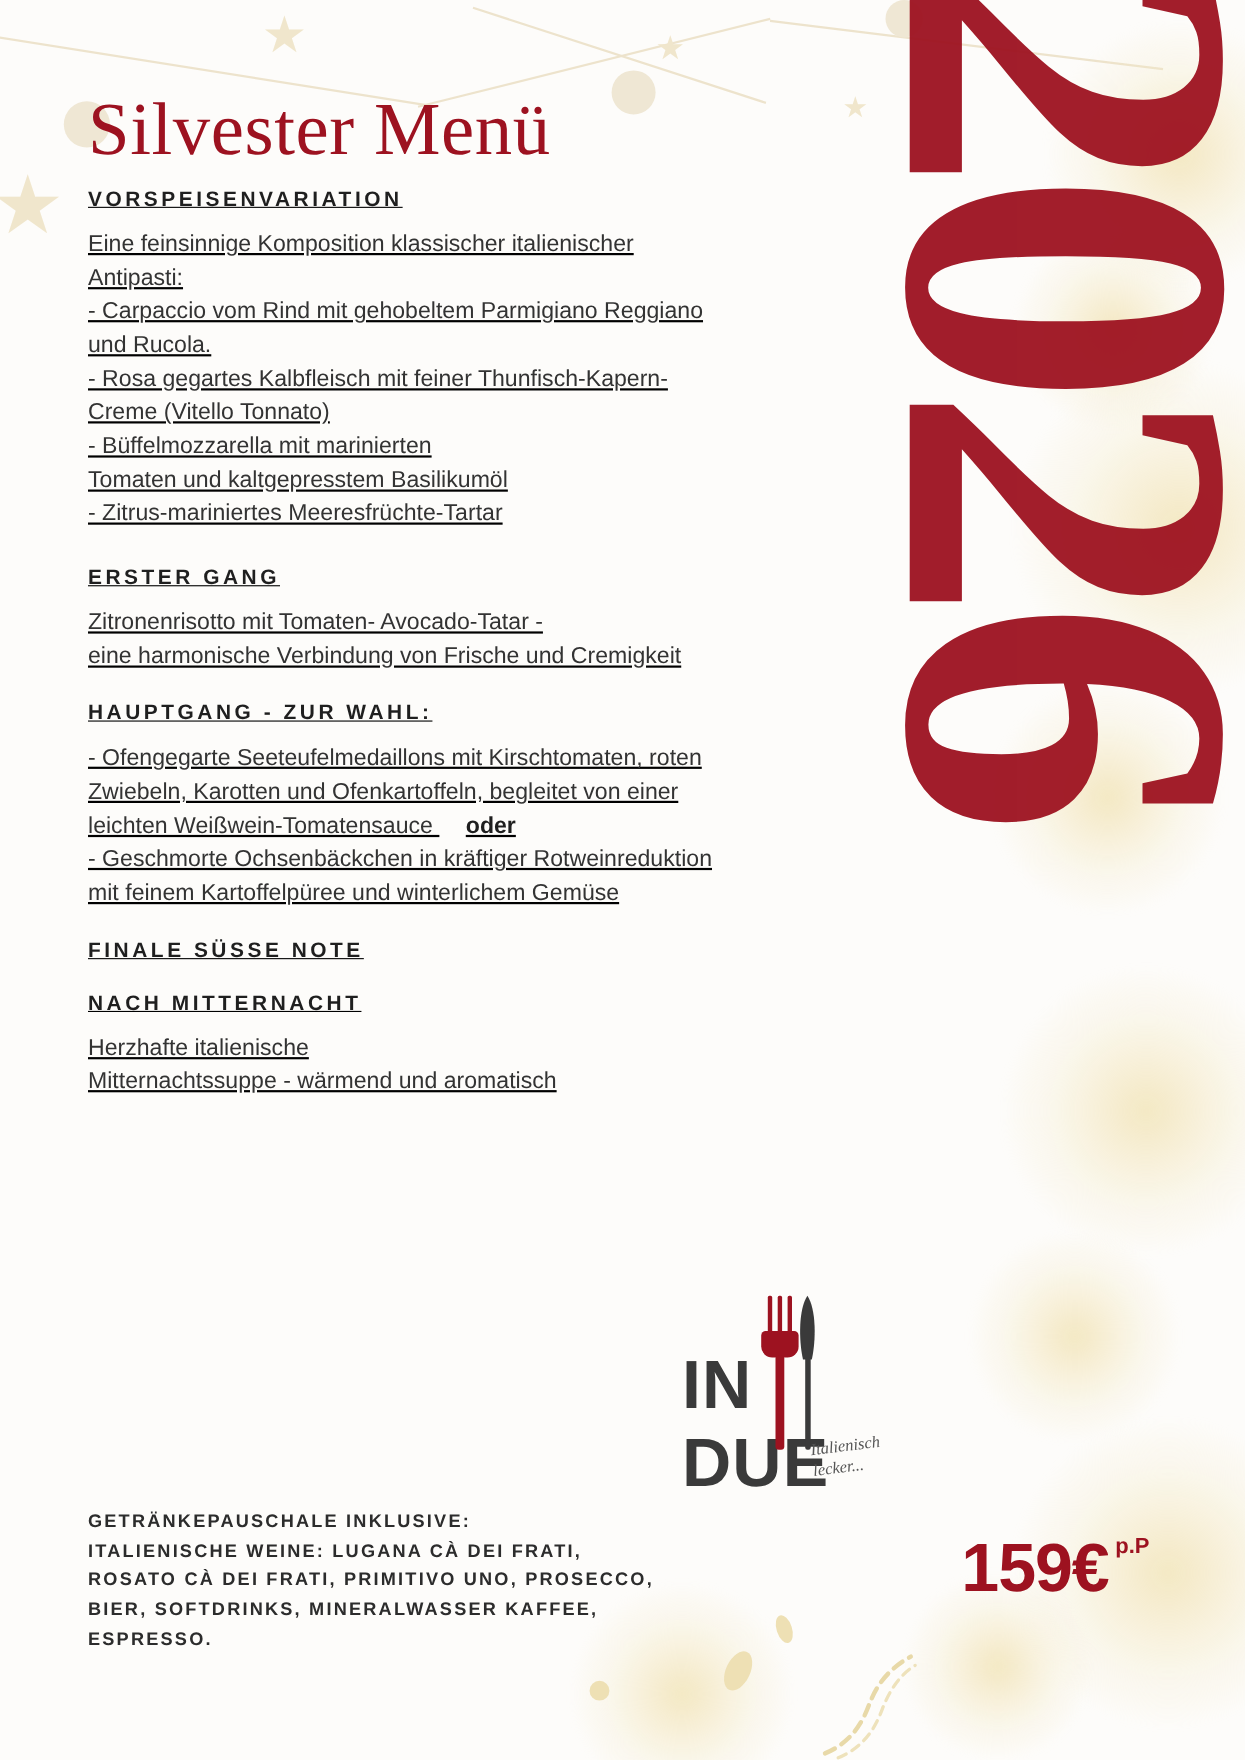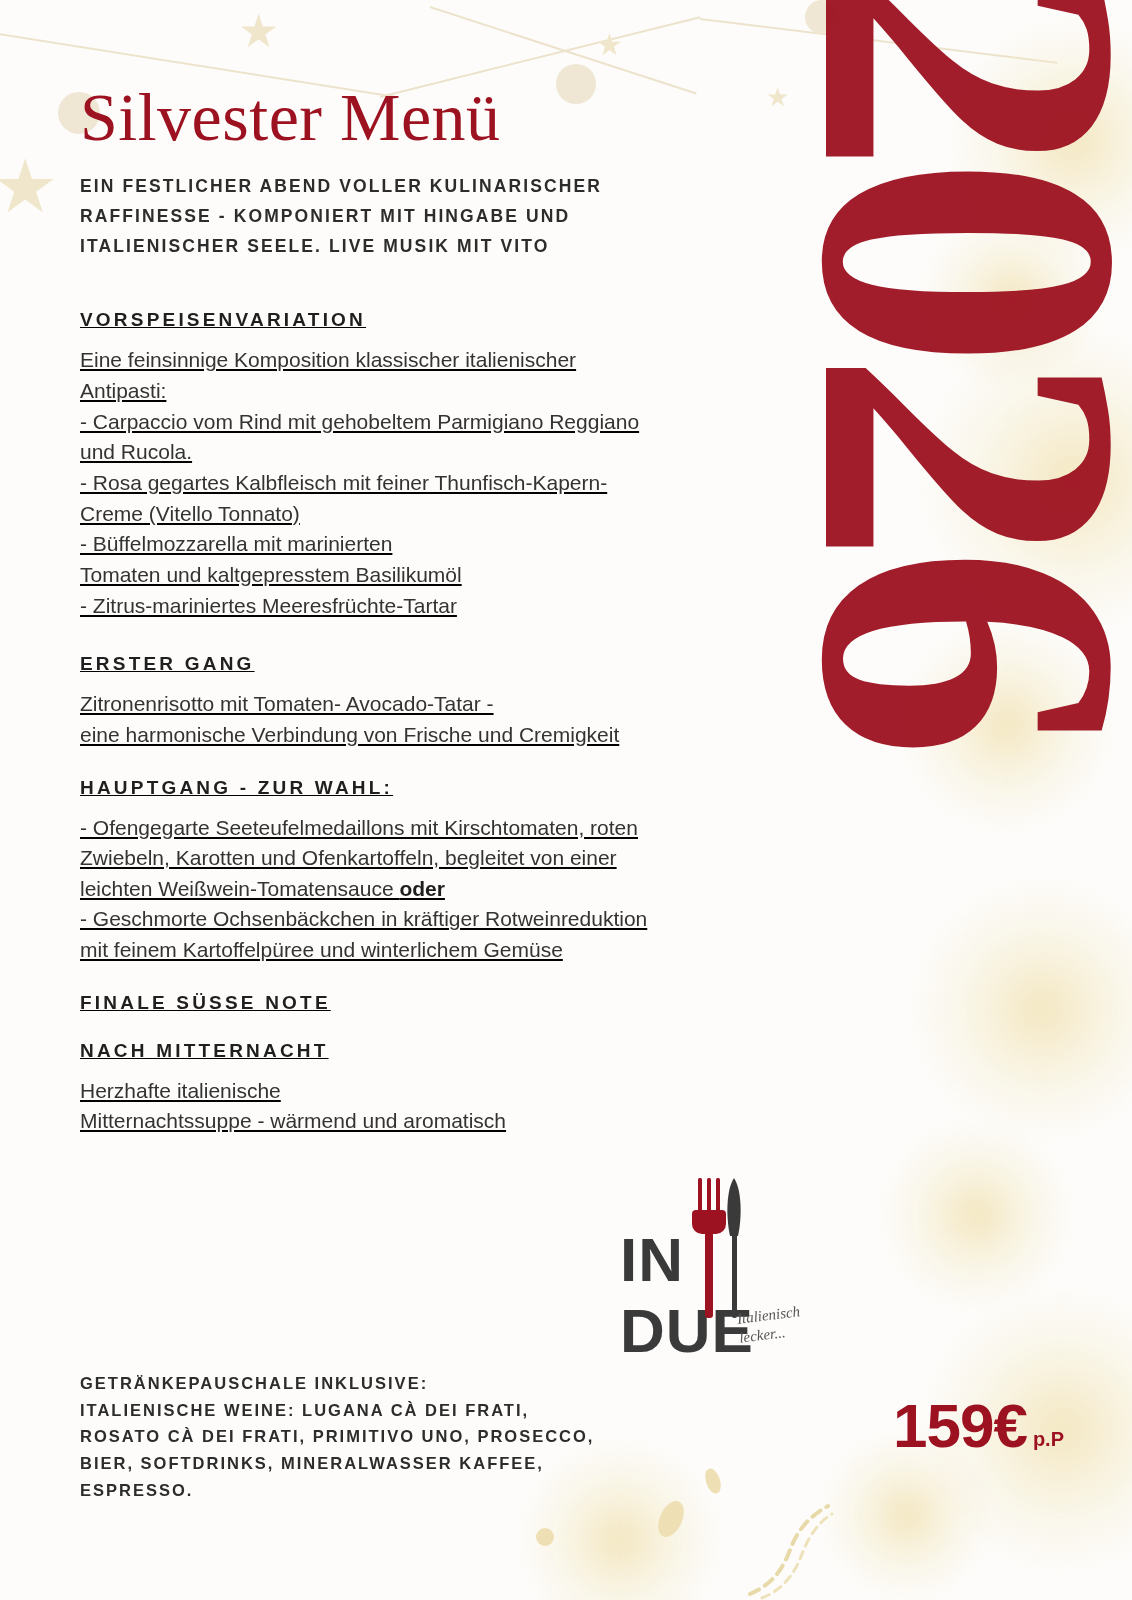--- a/index.html
+++ b/index.html
@@ -104,21 +104,21 @@
     margin-bottom: 14px;
   }
   .course-body {
     font-size: 21px;
     line-height: 1.46;
     color: #333;
     font-weight: 300;
     max-width: 690px;
     white-space: pre-line;
   }
-  .course-body b { font-weight: 700; color: #1f1f1f; }
+  .course-body b { font-weight: 700; color: #1f1f1f; margin-left: 24px; }
 
   .spacer-sm { height: 6px; }
 
   
   .logo {
     position: absolute;
     left: 620px;
     top: 1176px;
     width: 230px;
     height: 190px;
@@ -164,26 +164,26 @@
     font-size: 16.5px;
     font-weight: 700;
     letter-spacing: 2px;
     line-height: 1.62;
     color: #2c2c2c;
     text-transform: uppercase;
     white-space: pre-line;
   }
   .price-block {
     position: absolute;
-    right: 68px;
+    right: 87px;
     top: 1395px;
     z-index: 6;
     color: #9d1220;
     display: flex;
-    align-items: flex-end;
+    align-items: flex-start;
   }
   .price {
     font-family: "Liberation Sans", sans-serif;
     font-size: 62px;
     font-weight: 700;
     letter-spacing: -1px;
     line-height: 1;
   }
   .price-unit {
     font-size: 20px;
@@ -228,21 +228,20 @@
     <path d="M6 98 C 30 88, 40 70, 46 54 C 52 38, 62 22, 84 10" stroke="#e8d9a8" stroke-width="4" fill="none" stroke-dasharray="10 7" stroke-linecap="round"></path>
     <path d="M18 102 C 42 92, 52 74, 58 58 C 64 42, 74 26, 88 18" stroke="#eee2bb" stroke-width="3" fill="none" stroke-dasharray="8 6" stroke-linecap="round"></path>
   </svg>
 </div>
 
 <div class="year">2026</div>
 
 <div class="page">
 
   <h1 class="title">Silvester Menü</h1>
-  <div class="subtitle">EIN FESTLICHER ABEND VOLLER KULINARISCHER RAFFINESSE - KOMPONIERT MIT HINGABE UND ITALIENISCHER SEELE. LIVE MUSIK MIT VITO</div>
 
   <div class="course">
     <div class="course-title">VORSPEISENVARIATION</div>
     <div class="course-body">Eine feinsinnige Komposition klassischer italienischer
 Antipasti:
 - Carpaccio vom Rind mit gehobeltem Parmigiano Reggiano
 und Rucola.
 - Rosa gegartes Kalbfleisch mit feiner Thunfisch-Kapern-
 Creme (Vitello Tonnato)
 - Büffelmozzarella mit marinierten

